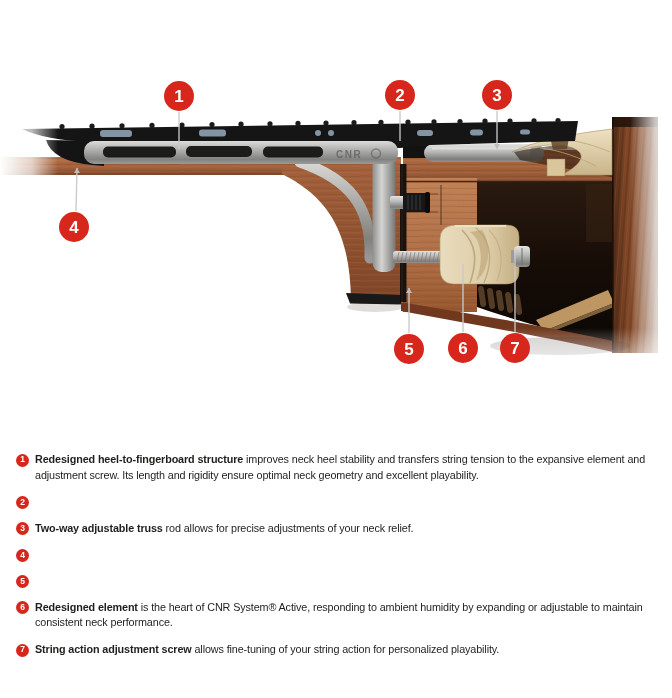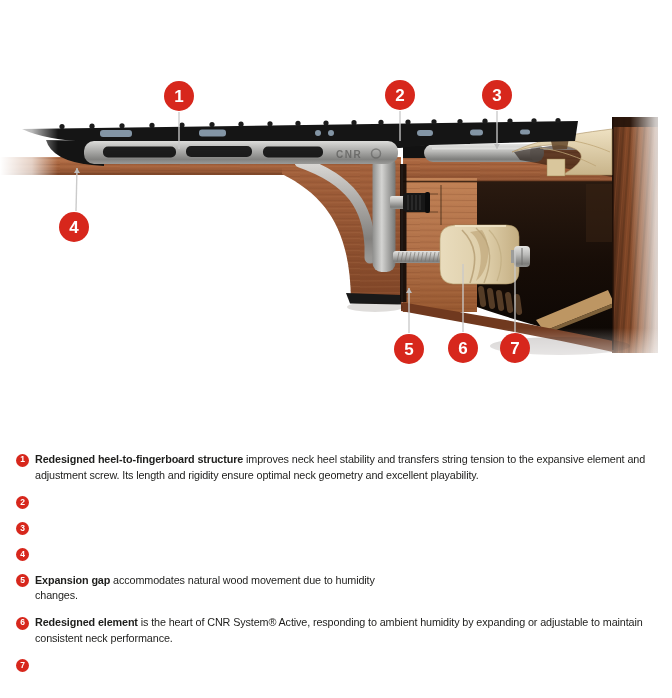--- a/index.html
+++ b/index.html
@@ -308,40 +308,41 @@
   <div class="legend-item">
     <span class="bullet">
         <span class="b-num">2</span>
       </span>
   </div>
 
   <div class="legend-item">
     <span class="bullet">
         <span class="b-num">3</span>
       </span>
+    <p><b class="lead">Two-way adjustable truss</b><span class="rest"> rod allows for precise adjustments of your neck relief.</span></p>
   </div>
 
   <div class="legend-item">
     <span class="bullet">
         <span class="b-num">4</span>
       </span>
   </div>
 
   <div class="legend-item">
     <span class="bullet">
         <span class="b-num">5</span>
       </span>
-    <p><b class="lead">Expansion gap</b><span class="rest"> accommodates natural wood movement due to humidity changes.</span></p>
   </div>
 
   <div class="legend-item">
     <span class="bullet">
         <span class="b-num">6</span>
       </span>
     <p><b class="lead">Redesigned element</b><span class="rest"> is the heart of CNR System® Active, responding to ambient humidity by expanding or adjustable to maintain consistent neck performance.</span></p>
   </div>
 
   <div class="legend-item">
     <span class="bullet">
         <span class="b-num">7</span>
       </span>
+    <p><b class="lead">String action adjustment screw</b><span class="rest"> allows fine-tuning of your string action for personalized playability.</span></p>
   </div>
 </div>
 
 </body></html>

